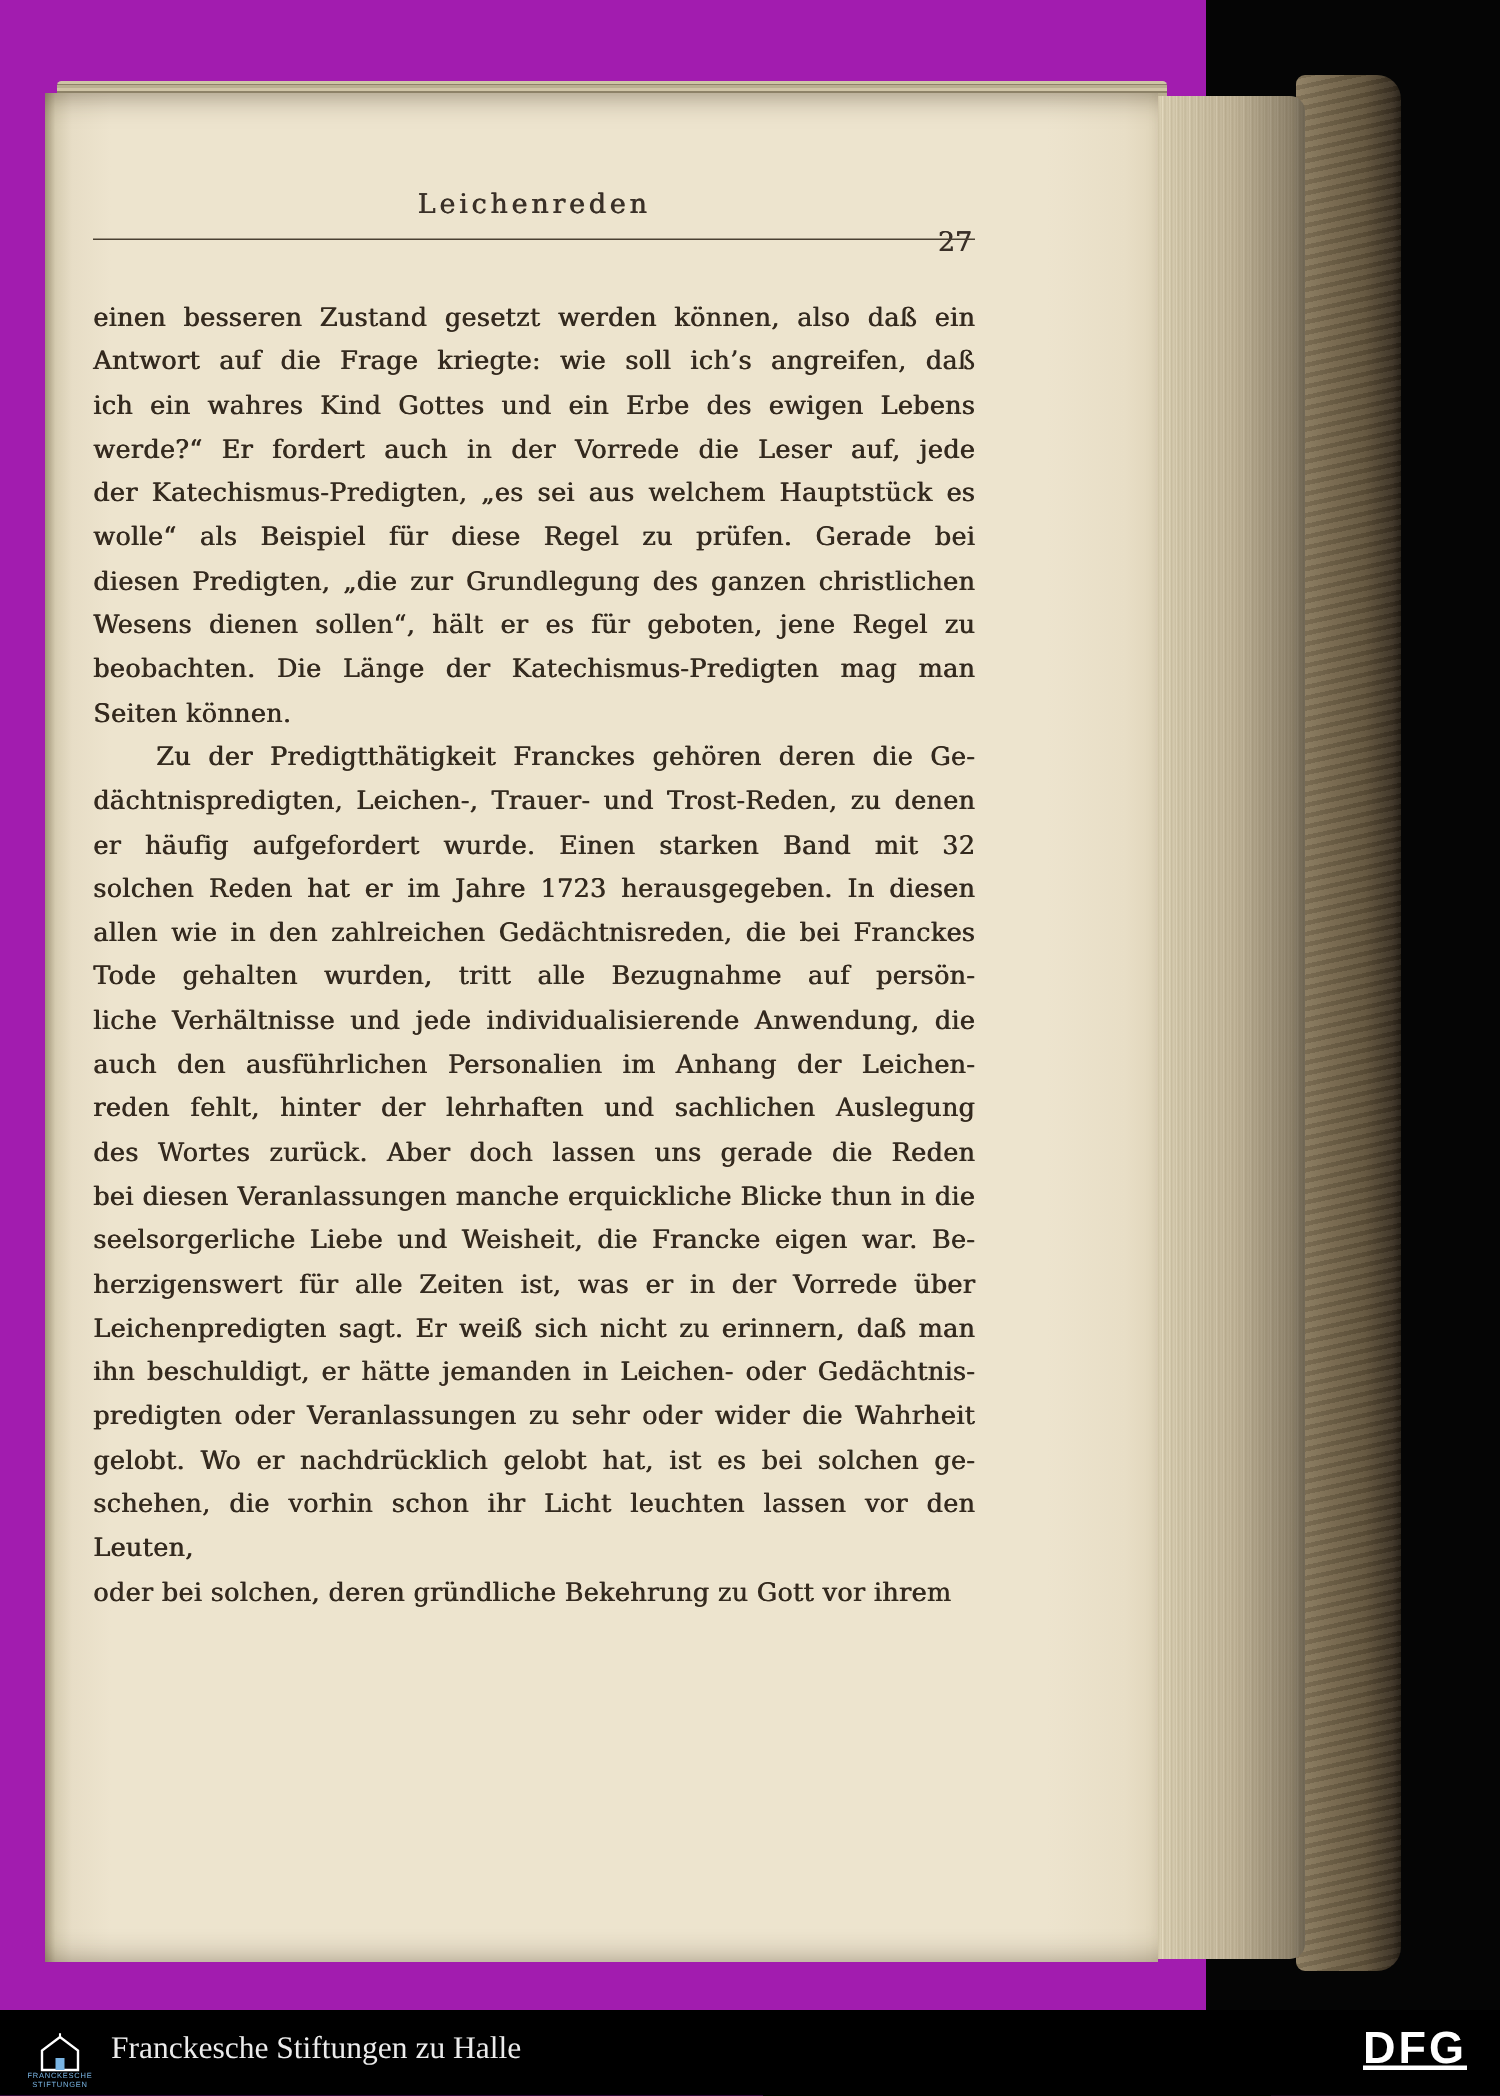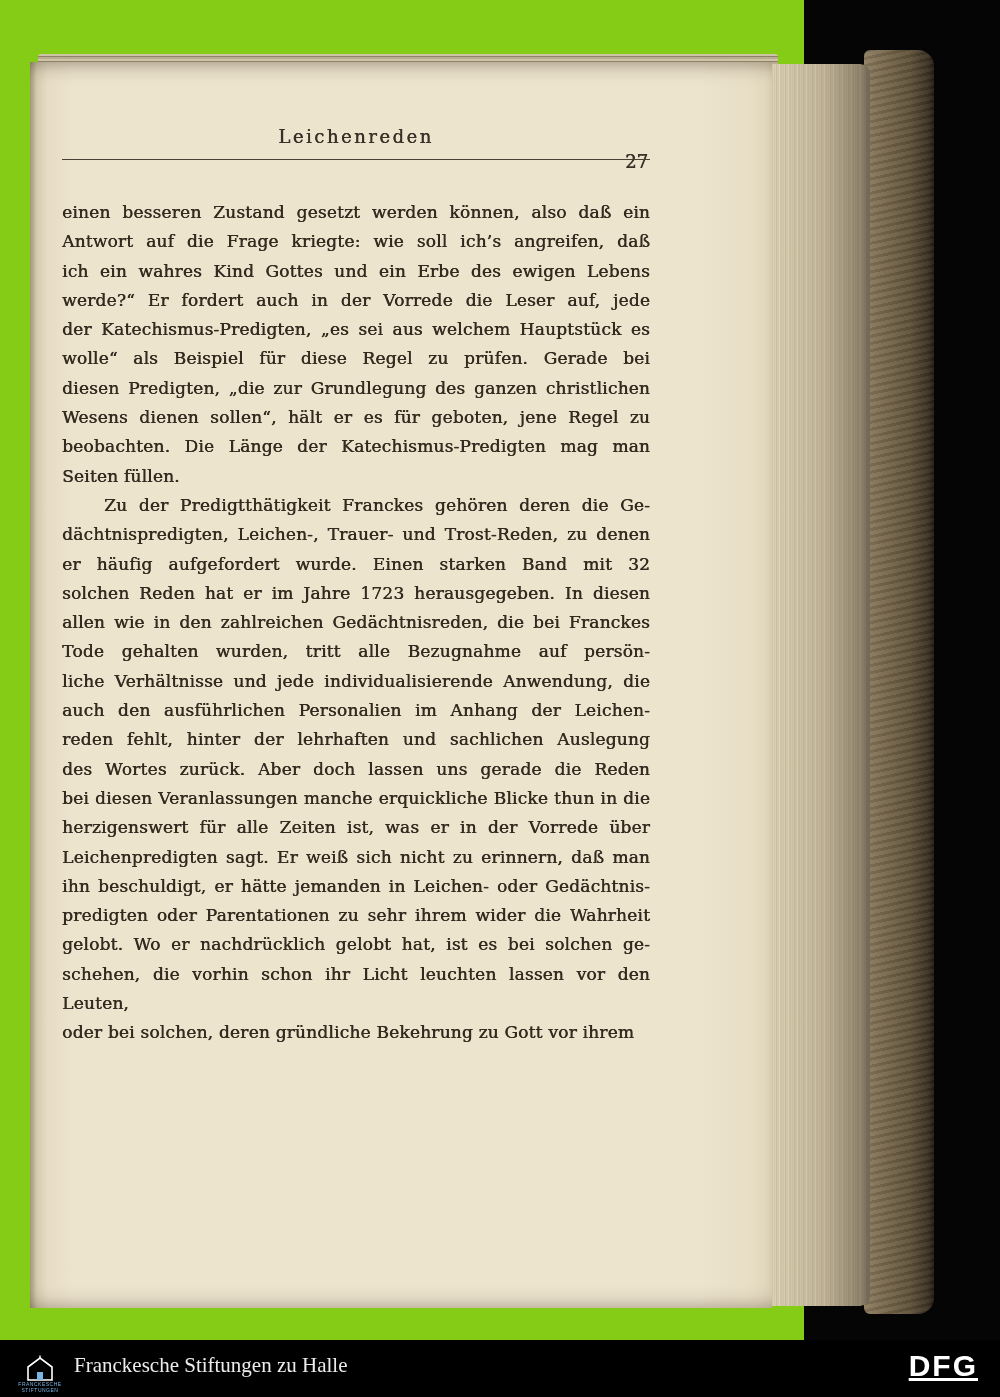--- a/index.html
+++ b/index.html
@@ -2,21 +2,21 @@
 <html><head>
 <meta charset="utf-8">
 <style>
   html, body {
     margin: 0; padding: 0;
     width: 1000px; height: 1397px;
     background: #050505;
     overflow: hidden;
     font-family: "DejaVu Serif", serif;
   }
-  .canvas { position: absolute; inset: 0; width: 804px; height: 1397px; background: #84cc16; }
+  .canvas { position: absolute; inset: 0; width: 804px; height: 1397px; background: #a21caf; }
 
   
   .binding {
     position: absolute; left: 864px; top: 50px; width: 70px; height: 1264px;
     border-radius: 6px 16px 16px 6px;
     background:
       repeating-linear-gradient(168deg, rgba(0,0,0,0.10) 0 3px, rgba(255,255,255,0.035) 3px 7px),
       linear-gradient(90deg, #8f7f62 0%, #7a6b50 28%, #62543c 65%, #3c3224 92%, #241d14 100%);
   }
   .top-edges {
@@ -104,38 +104,39 @@
         <div class="para">
           <div class="line">einen besseren Zustand gesetzt werden können, also daß ein</div>
           <div class="line">Antwort auf die Frage kriegte: wie soll ich’s angreifen, daß</div>
           <div class="line">ich ein wahres Kind Gottes und ein Erbe des ewigen Lebens</div>
           <div class="line">werde?“ Er fordert auch in der Vorrede die Leser auf, jede</div>
           <div class="line">der Katechismus-Predigten, „es sei aus welchem Hauptstück es</div>
           <div class="line">wolle“ als Beispiel für diese Regel zu prüfen. Gerade bei</div>
           <div class="line">diesen Predigten, „die zur Grundlegung des ganzen christlichen</div>
           <div class="line">Wesens dienen sollen“, hält er es für geboten, jene Regel zu</div>
           <div class="line">beobachten. Die Länge der Katechismus-Predigten mag man</div>
-          <div class="line last">Seiten füllen.</div>
+          <div class="line last">Seiten können.</div>
         </div>
         <div class="para indent">
           <div class="line">Zu der Predigtthätigkeit Franckes gehören deren die Ge-</div>
           <div class="line">dächtnispredigten, Leichen-, Trauer- und Trost-Reden, zu denen</div>
           <div class="line">er häufig aufgefordert wurde. Einen starken Band mit 32</div>
           <div class="line">solchen Reden hat er im Jahre 1723 herausgegeben. In diesen</div>
           <div class="line">allen wie in den zahlreichen Gedächtnisreden, die bei Franckes</div>
           <div class="line">Tode gehalten wurden, tritt alle Bezugnahme auf persön-</div>
           <div class="line">liche Verhältnisse und jede individualisierende Anwendung, die</div>
           <div class="line">auch den ausführlichen Personalien im Anhang der Leichen-</div>
           <div class="line">reden fehlt, hinter der lehrhaften und sachlichen Auslegung</div>
           <div class="line">des Wortes zurück. Aber doch lassen uns gerade die Reden</div>
           <div class="line">bei diesen Veranlassungen manche erquickliche Blicke thun in die</div>
+          <div class="line">seelsorgerliche Liebe und Weisheit, die Francke eigen war. Be-</div>
           <div class="line">herzigenswert für alle Zeiten ist, was er in der Vorrede über</div>
           <div class="line">Leichenpredigten sagt. Er weiß sich nicht zu erinnern, daß man</div>
           <div class="line">ihn beschuldigt, er hätte jemanden in Leichen- oder Gedächtnis-</div>
-          <div class="line">predigten oder Parentationen zu sehr ihrem wider die Wahrheit</div>
+          <div class="line">predigten oder Veranlassungen zu sehr oder wider die Wahrheit</div>
           <div class="line">gelobt. Wo er nachdrücklich gelobt hat, ist es bei solchen ge-</div>
           <div class="line">schehen, die vorhin schon ihr Licht leuchten lassen vor den Leuten,</div>
           <div class="line last">oder bei solchen, deren gründliche Bekehrung zu Gott vor ihrem</div>
         </div>
       </div>
   </div>
 
   <div class="footer">
     <div class="logo">
       <div class="logo-icon">

